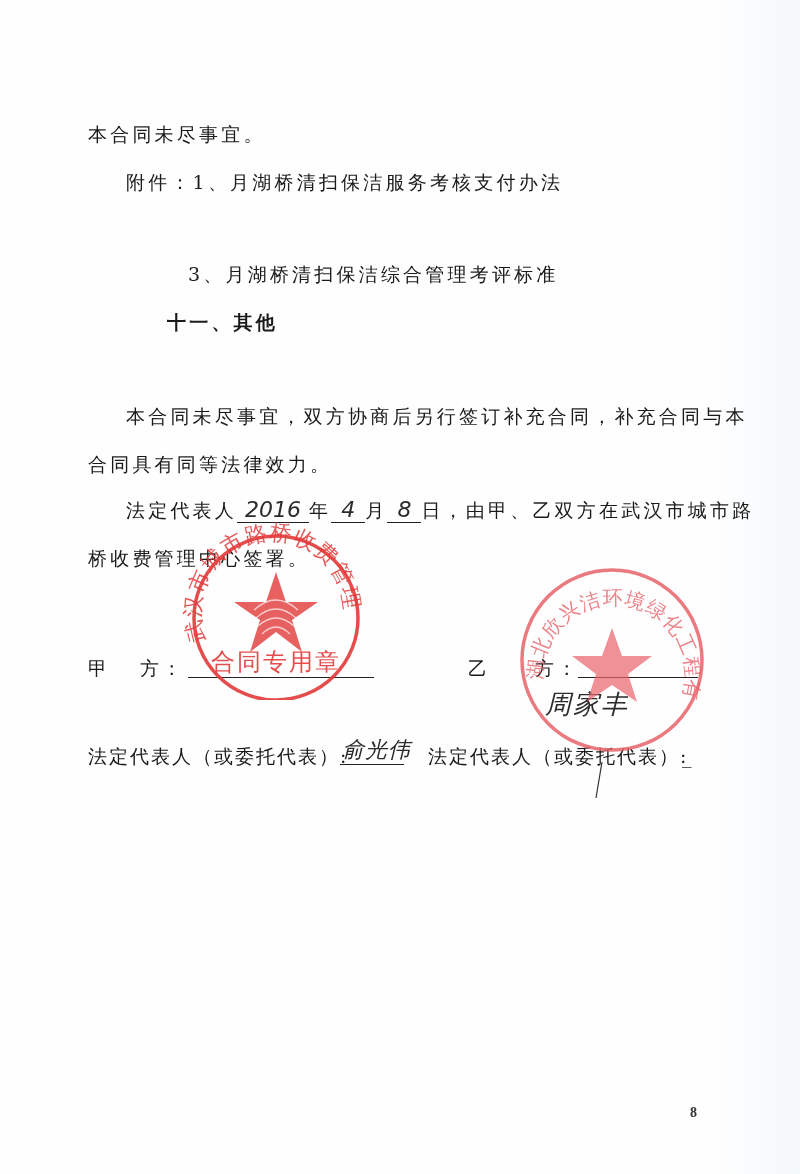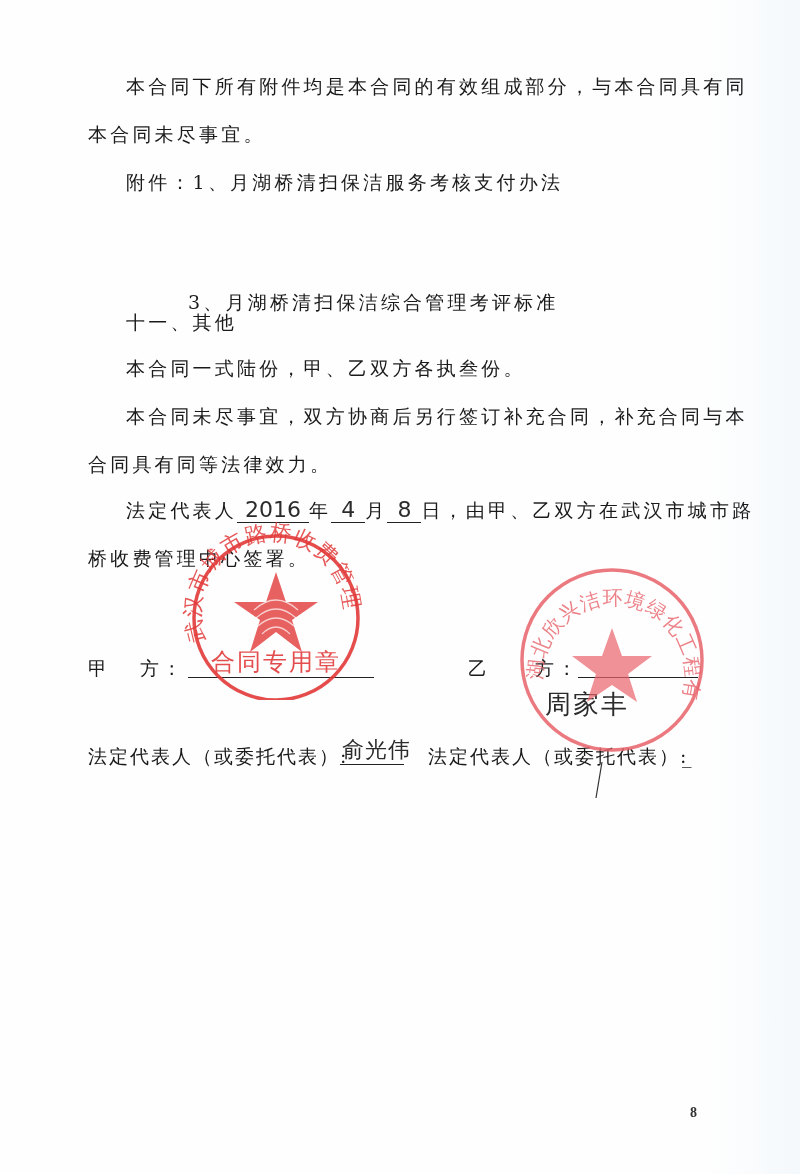--- a/index.html
+++ b/index.html
@@ -27,23 +27,24 @@
       width: 90px; height: 1174px;
       background: linear-gradient(to right, rgba(240,247,252,0) 0%, rgba(236,244,250,0.55) 100%);
     }
     .line {
       position: absolute;
       font-size: 19px;
       letter-spacing: 3.2px;
       white-space: nowrap;
       line-height: 24px;
     }
-    .bold { font-weight: normal; }
+    .bold { font-weight: bold; margin-left: 41px; }
     .handwritten {
       font-family: "DejaVu Sans", sans-serif;
+      font-style: italic;
       color: #2b2b2b;
       letter-spacing: 0;
     }
     .blank {
       display: inline-block;
       border-bottom: 1.4px solid #222;
       text-align: center;
       position: relative;
       letter-spacing: 0;
     }
@@ -64,31 +65,29 @@
       font-weight: bold;
       color: #333;
     }
   </style>
 </head>
 <body>
 
 <div class="page">
   <div class="scan-tint"></div>
 
-  <div class="line" style="left:126px; top:74px;">本合同下所有附件均是本合同的有效组成部分，与本合同具有同</div>
   <div class="line" style="left:88px; top:122px;">本合同未尽事宜。</div>
 
   <div class="line" style="left:126px; top:170px;">
     <span>附件：</span><span>1、月湖桥清扫保洁服务考核支付办法</span>
   </div>
-  <div class="line" style="left:188px; top:262px;margin-top:28px;">3、月湖桥清扫保洁综合管理考评标准</div>
+  <div class="line" style="left:188px; top:262px;">3、月湖桥清扫保洁综合管理考评标准</div>
 
   <div class="line bold" style="left:126px; top:310px;">十一、其他</div>
 
-  <div class="line" style="left:126px; top:356px;">本合同一式陆份，甲、乙双方各执叁份。</div>
 
   <div class="line" style="left:126px; top:404px;text-align:right;">本合同未尽事宜，双方协商后另行签订补充合同，补充合同与本</div>
   <div class="line" style="left:88px; top:452px;">合同具有同等法律效力。</div>
 
   <div class="line" style="left:126px; top:498px;">
     <span>法定代表人</span><span class="blank handwritten" style="width:72px; font-size:22px;">2016</span><span>年</span><span class="blank handwritten" style="width:34px; font-size:22px;">4</span><span>月</span><span class="blank handwritten" style="width:34px; font-size:22px;">8</span><span>日，由甲、乙双方在武汉市城市路</span>
   </div>
   <div class="line" style="left:88px; top:546px;">桥收费管理中心签署。</div>
 
   <div class="line" style="left:88px; top:656px;">甲</div>

